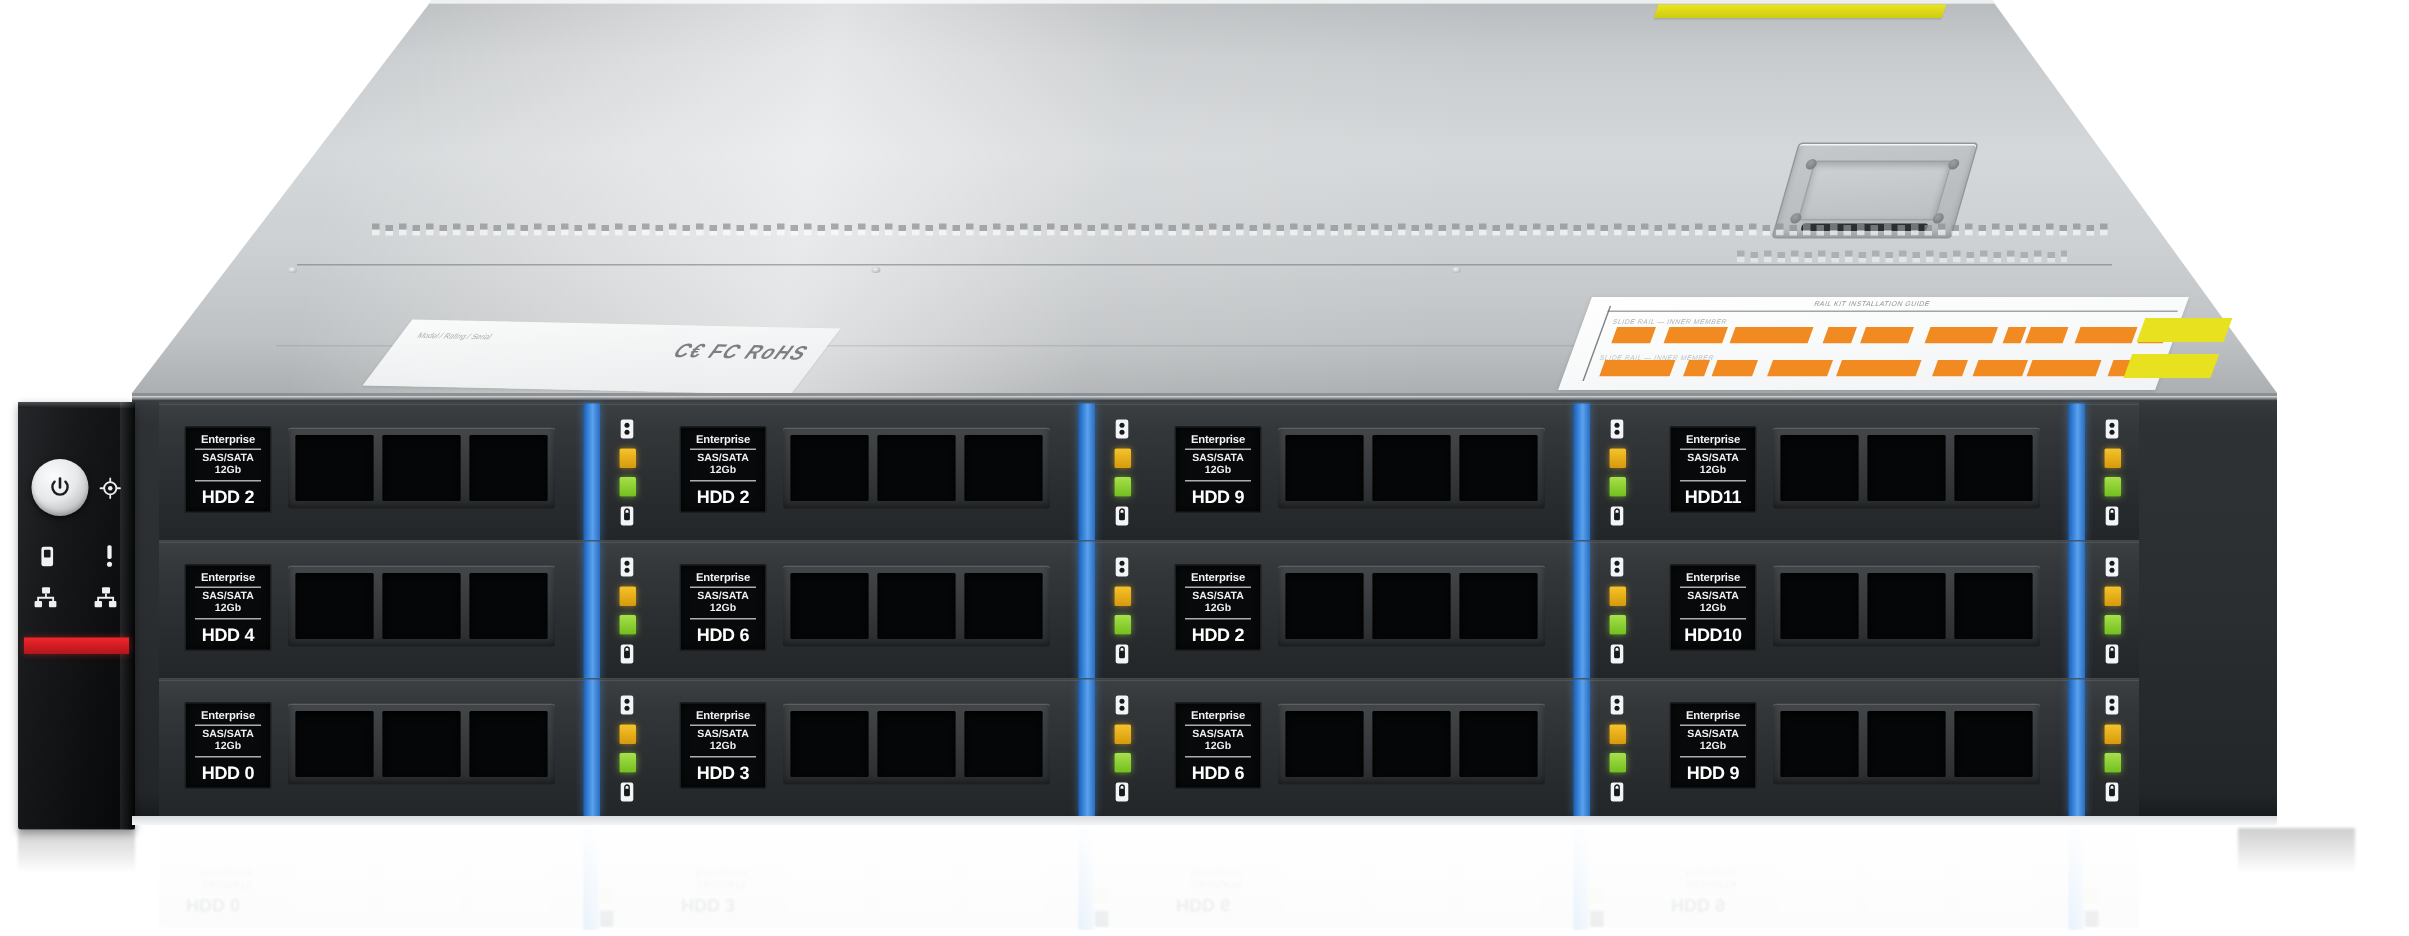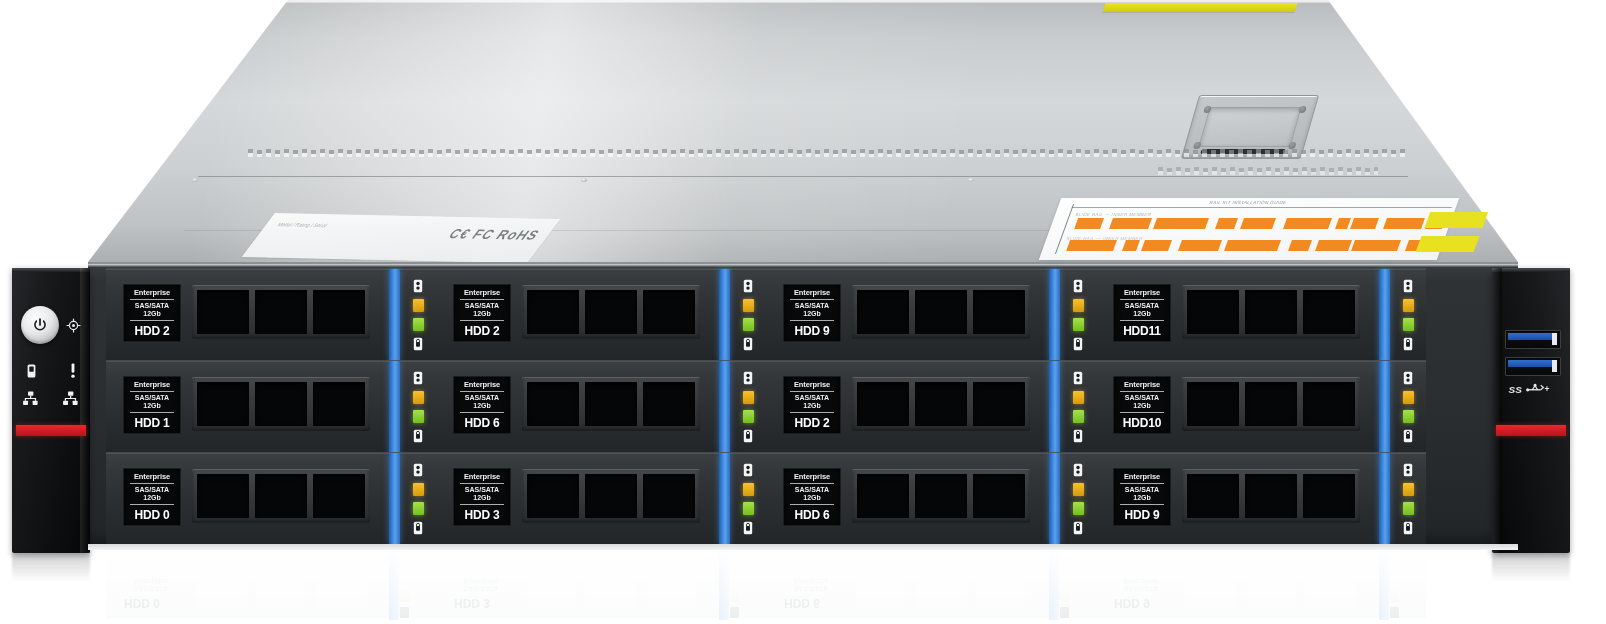--- a/index.html
+++ b/index.html
@@ -424,21 +424,21 @@
             </svg>
           </div>
           <div class="bluestripe" style="left:283px;top:0;height:91px;"></div>
         </div>
         <div class="bay" style="left:18px;top:96px;width:330px;height:91px;">
           <div class="dlabel" style="left:17px;top:15px;">
             <div class="dl-ent">Enterprise</div>
             <div class="dl-rule"></div>
             <div class="dl-if">SAS/SATA<br>12Gb</div>
             <div class="dl-rule"></div>
-            <div class="dl-hdd">HDD 1</div>
+            <div class="dl-hdd">HDD 4</div>
           </div>
           <div class="vents" style="left:86px;top:16px;">
             <div class="vent"></div>
             <div class="vent"></div>
             <div class="vent"></div>
           </div>
           <div class="ledstrip" style="right:10px;top:10px;">
             <svg viewBox="0 0 16 20" width="12" height="14">
               <rect x="2" y="1" width="12" height="18" rx="2.2" fill="#f2f4f5"></rect>
               <circle cx="8" cy="6.5" r="2.4" fill="#17191b"></circle>
@@ -794,47 +794,20 @@
         <rect x="8.5" y="2" width="7.5" height="6" rx="1" fill="#eef0f1"></rect>
         <rect x="1.5" y="15" width="7" height="6" rx="1" fill="#eef0f1"></rect>
         <rect x="15" y="15" width="7" height="6" rx="1" fill="#eef0f1"></rect>
         <path d="M12.2 8 V12 M4.8 15 V12 H19 V15" stroke="#eef0f1" stroke-width="1.7" fill="none"></path>
       </svg>
     </div>
 
     <div class="red-band" style="top:157px;"></div>
   </div>
 
-  <div class="ear right">
-    <div class="ear-top-bevel"></div>
-    <div class="ear-side" style="left:0;"></div>
-
-    <div class="usb" style="left:13px;top:62px;">
-      <div class="usb-blue"></div>
-        <div class="usb-tab"></div>
-    </div>
-    <div class="usb" style="left:13px;top:89px;">
-      <div class="usb-blue"></div>
-        <div class="usb-tab"></div>
-    </div>
-
-    <div class="ss-logo" style="left:15px;top:113px;">
-      <svg viewBox="0 0 60 20" width="46" height="16">
-        <text x="2" y="15" font-family="Liberation Sans, sans-serif" font-size="13" font-weight="700" fill="#e4e7e8" font-style="italic">SS</text>
-        <path d="M26 11 H44" stroke="#e4e7e8" stroke-width="1.8"></path>
-        <circle cx="27" cy="11" r="2.1" fill="#e4e7e8"></circle>
-        <path d="M33 11 L36.5 5.5 L40 11" stroke="#e4e7e8" stroke-width="1.6" fill="none"></path>
-        <circle cx="36.6" cy="5" r="1.9" fill="#e4e7e8"></circle>
-        <path d="M44 11 L47.5 8 L44 5" stroke="#e4e7e8" stroke-width="1.6" fill="none"></path>
-        <text x="49" y="14" font-family="Liberation Sans, sans-serif" font-size="11" font-weight="700" fill="#e4e7e8">+</text>
-      </svg>
-    </div>
-
-    <div class="red-band" style="top:157px;"></div>
-  </div>
 
   <div class="refl-shelf"></div>
   <div class="ear-refl" style="left:12px;"></div>
   <div class="ear-refl" style="left:1492px;"></div>
   <div class="reflect" id="reflect">
       <div class="rbay" style="left:18px;top:6px;width:330px;height:70px;opacity:.9"></div>
       <div class="rtxt" style="left:36px;top:14px;">HDD 0</div>
       <div class="rsub" style="left:34px;top:32px;width:58px;">SAS/SATA<br>Enterprise</div>
       <div class="rblue" style="left:301px;top:4px;height:72px;"></div>
       <div class="rled" style="left:312px;top:22px;background:#dfe2c8;"></div>

